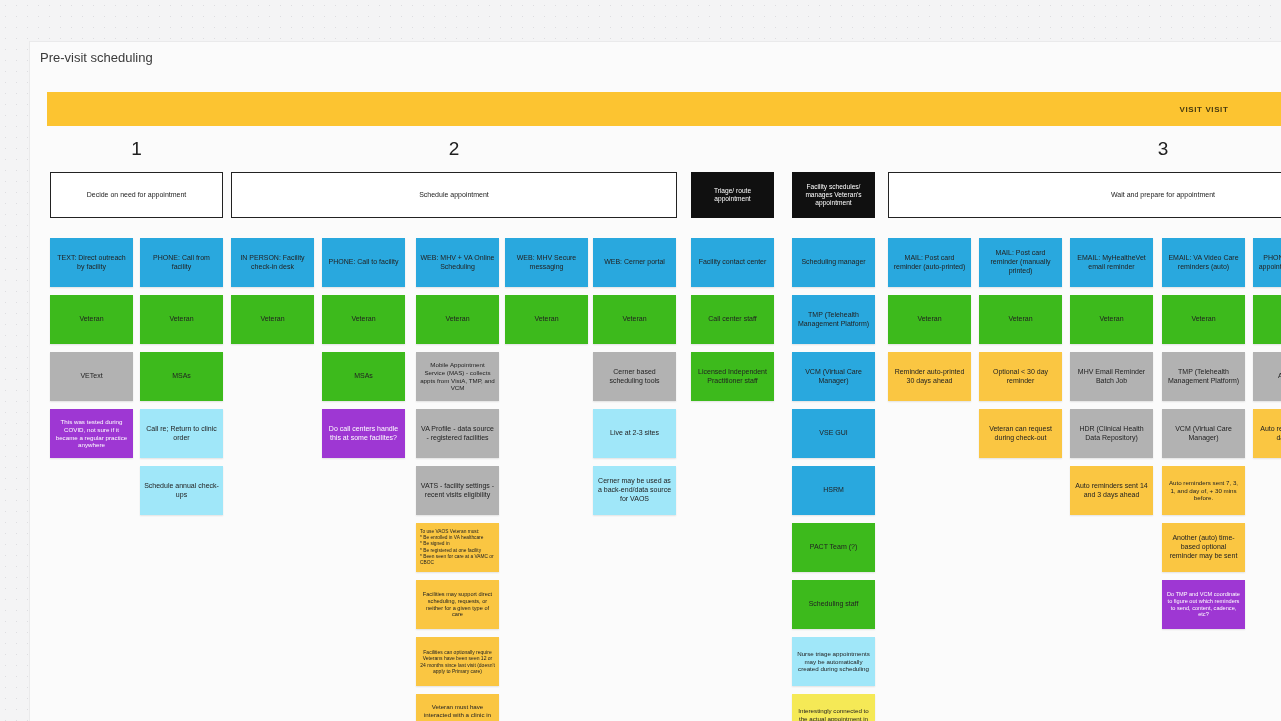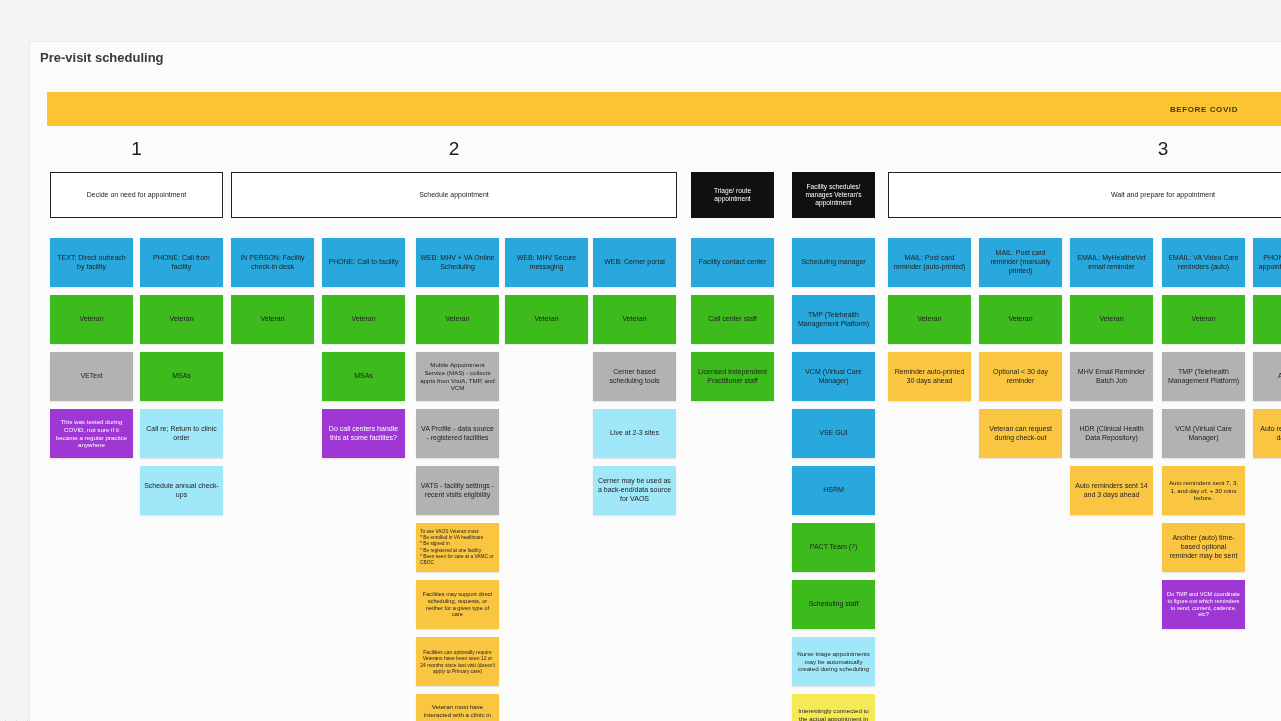--- a/index.html
+++ b/index.html
@@ -8,21 +8,21 @@
     font-family:"Liberation Sans","DejaVu Sans",sans-serif;
     background-color:#f4f4f5;
     background-image:radial-gradient(circle,#dddde0 0.8px,transparent 0.9px);
     background-size:11px 11px;
   }
   .frame{
     position:absolute;left:30px;top:42px;right:-20px;bottom:-20px;
     background:#fbfbfb;box-shadow:0 0 0 1px rgba(0,0,0,0.04);
   }
   .frame-title{
-    position:absolute;left:40px;top:50px;font-size:13px;font-weight:700;color:#3a3a3a;
+    position:absolute;left:40px;top:50px;font-size:13px;font-weight:400;color:#3a3a3a;
   }
   .banner{
     position:absolute;left:47px;top:92px;height:34px;right:-40px;
   }
   .banner-label{
     position:absolute;left:1090px;width:134px;top:50%;transform:translateY(-50%);
     text-align:center;font-size:8px;font-weight:700;letter-spacing:0.6px;color:#463a10;
   }
   .phase-num{
     position:absolute;top:138px;text-align:center;font-size:19px;font-weight:500;color:#202020;
@@ -54,21 +54,21 @@
   .c-yellow{background:var(--c-yellow);}
   .c-lemon{background:var(--c-lemon);}
 </style>
 </head>
 <body>
 
 <div class="frame"></div>
 <div class="frame-title">Pre-visit scheduling</div>
 
 <div class="banner" style="background: rgb(252, 196, 49);">
-  <span class="banner-label">BEFORE COVID</span>
+  <span class="banner-label">VISIT VISIT</span>
 </div>
 
 <div id="phase-layer">
     <div class="phase-num" style="left: 50px; width: 173px;">1</div>
     <div class="phase-box outline" style="left: 50px; width: 173px;">
       <span class="lbl">Decide on need for appointment</span>
     </div>
     <div class="phase-num" style="left: 231px; width: 446px;">2</div>
     <div class="phase-box outline" style="left: 231px; width: 446px;">
       <span class="lbl">Schedule appointment</span>

